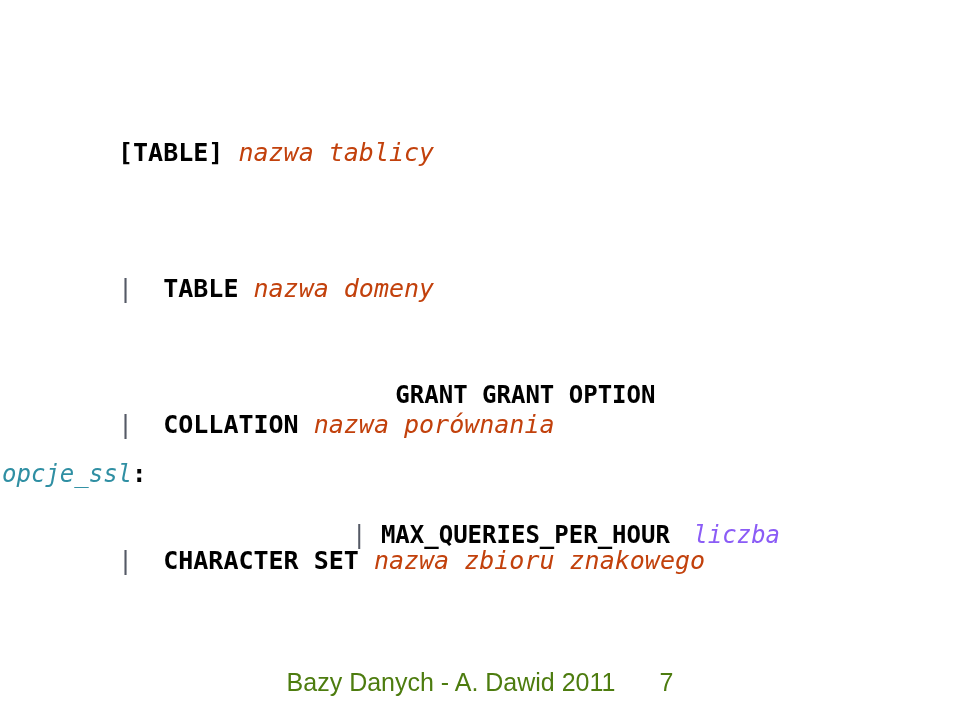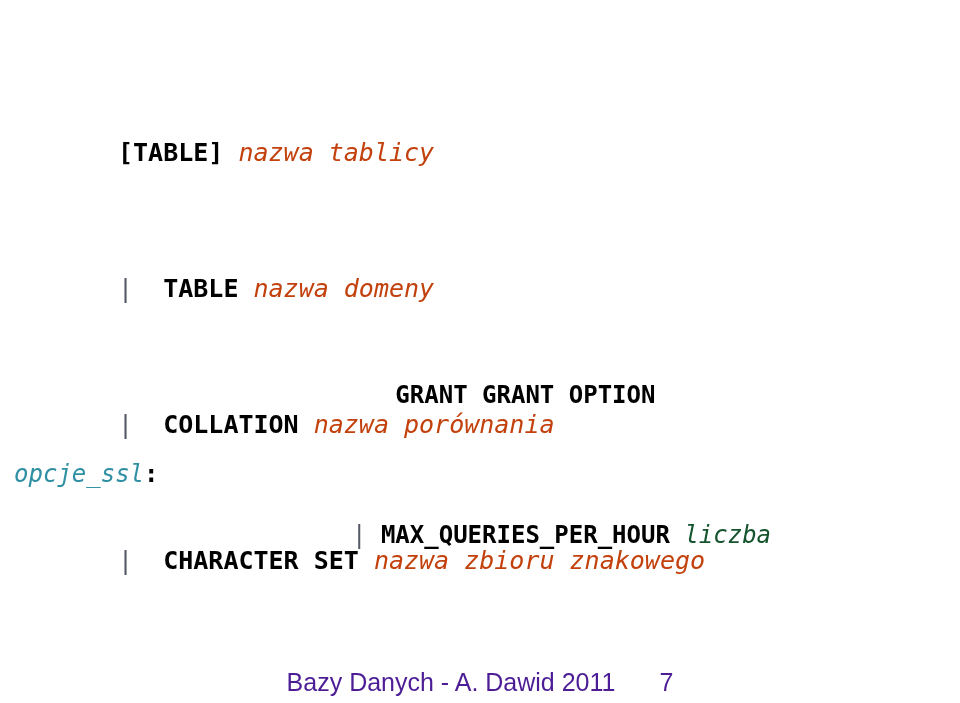--- a/index.html
+++ b/index.html
@@ -14,21 +14,21 @@
     overflow: hidden;
     font-family: "DejaVu Sans Mono", "Liberation Mono", monospace;
     -webkit-font-smoothing: antialiased;
   }
 
   
   .kw      { color: #000000; font-weight: bold; }          
   .punct   { color: #000000; font-weight: bold; }          
   .bar     { color: #555a66; font-weight: normal; }        
   .ph      { color: #c2410c; font-style: italic; }         
-  .ph-blue { color: #14532d; font-style: italic; }         
+  .ph-blue { color: #8b5cf6; font-style: italic; margin-left: 9px; }         
   .hdr-navy{ color: #2b2f86; font-style: italic; font-weight: bold; }
   .hdr-navy-n{ color: #2b2f86; font-style: italic; font-weight: normal; }
   .hdr-teal{ color: #2f8fa3; font-style: italic; font-weight: normal; }
 
   
   #block-object {
     position: absolute;
     left: 118px;
     top: 0px;
     white-space: pre;
@@ -40,21 +40,21 @@
 
   
   #block-ssl {
     position: absolute;
     left: 2px;
     top: 352px;
     white-space: pre;
     font-size: 24px;
     line-height: 35px;
   }
-  #block-ssl .row { display: block; height: 35px; margin-left: 12px; }
+  #block-ssl .row { display: block; height: 35px; }
 
   
   #block-grant {
     position: absolute;
     left: 352px;
     top: 238px;
     white-space: pre;
     font-size: 24px;
     line-height: 35px;
   }
@@ -62,21 +62,21 @@
 
   
   #footer {
     position: absolute;
     left: 0;
     right: 0;
     top: 668px;
     height: 35px;
     font-family: "Liberation Sans", sans-serif;
     font-size: 25px;
-    color: #4c1d95;
+    color: #4d7c0f;
     display: flex;
     justify-content: center;
     align-items: flex-start;
   }
   #footer .f-text { white-space: pre; }
   #footer .f-page { white-space: pre; margin-left: 44px; }
 </style>
 </head>
 <body>
 

